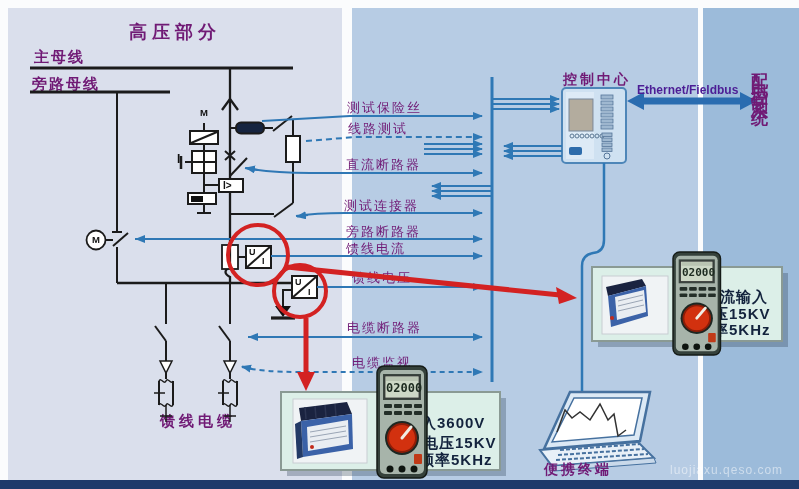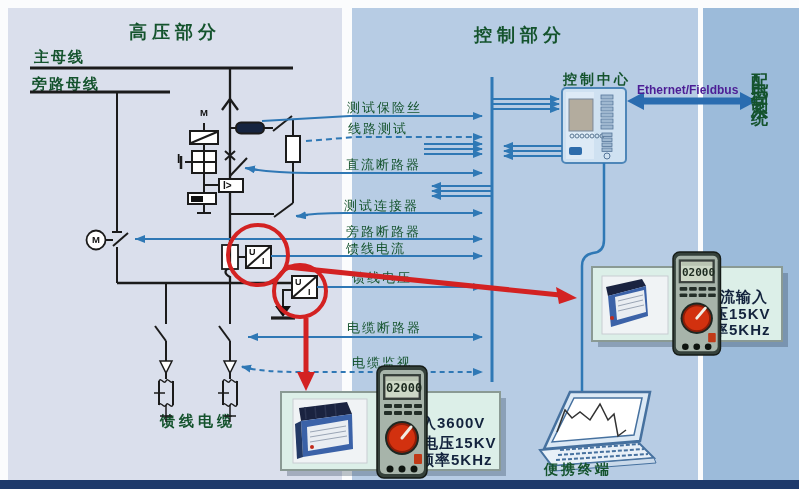--- a/index.html
+++ b/index.html
@@ -1,21 +1,21 @@
 <!DOCTYPE html>
 <html><head>
 <meta charset="utf-8">
 <style>
   html,body{margin:0;padding:0;background:#fff;}
   #stage{position:relative;width:799px;height:489px;background:#fbfcfd;overflow:hidden;
          font-family:"Liberation Sans","DejaVu Sans",sans-serif;}
   .bg{position:absolute;z-index:0;}
   .svgabs{position:absolute;left:0;top:0;z-index:1;pointer-events:none;}
   #svg-high{z-index:3;}
-  .txt{position:absolute;z-index:2;white-space:nowrap;color:#14532d;}
+  .txt{position:absolute;z-index:2;white-space:nowrap;color:#701a75;}
   .txt4{position:absolute;z-index:4;white-space:nowrap;color:#111;}
   .title{font-size:18px;font-weight:bold;letter-spacing:5px;}
   .buslabel{font-size:15px;font-weight:bold;letter-spacing:2px;}
   .siglabel{font-size:13px;font-weight:normal;letter-spacing:2px;}
   .speclabel{font-size:15px;font-weight:bold;letter-spacing:1px;color:#13233d;}
   .devlabel{font-size:14px;font-weight:bold;letter-spacing:3px;}
   .vertical{writing-mode:vertical-rl;text-orientation:upright;font-size:17px;font-weight:bold;letter-spacing:7px;}
   .sym{font-weight:bold;}
   .lcd{font-family:"DejaVu Sans Mono","Liberation Mono",monospace;font-weight:bold;color:#1d2b20;text-align:right;}
   .watermark{font-size:12px;letter-spacing:1px;color:rgba(255,255,255,0.5);}
@@ -116,21 +116,20 @@
       <g stroke="#46719f" stroke-width="2" stroke-dasharray="4,2">
         <line x1="560" y1="450" x2="640" y2="444"></line>
           <line x1="558" y1="455" x2="644" y2="449"></line>
           <line x1="556" y1="460" x2="648" y2="454"></line>
       </g>
       <polygon points="552,466 654,458 656,463 554,471" fill="#c9d9ea" stroke="#46719f" stroke-width="1"></polygon>
     </g>
   </svg>
 
   <div class="txt title" style="left:129px;top:20px;">高压部分</div>
-  <div class="txt title" style="left:474px;top:23px;">控制部分</div>
   <div class="txt vertical" style="left:748px;top:60px;">配电控制系统</div>
 
   <div class="txt buslabel" style="left:34px;top:48px;">主母线</div>
   <div class="txt buslabel" style="left:32px;top:75px;">旁路母线</div>
 
   <div class="txt siglabel" style="left:347px;top:99px;">测试保险丝</div>
   <div class="txt siglabel" style="left:348px;top:120px;">线路测试</div>
   <div class="txt siglabel" style="left:346px;top:156px;">直流断路器</div>
   <div class="txt siglabel" style="left:344px;top:197px;">测试连接器</div>
   <div class="txt siglabel" style="left:346px;top:223px;">旁路断路器</div>
@@ -145,20 +144,21 @@
   <div class="txt buslabel" style="left:160px;top:412px;letter-spacing:4px;">馈线电缆</div>
 
   <div class="txt speclabel" style="left:704px;top:288px;">电流输入</div>
   <div class="txt speclabel" style="left:697px;top:305px;">电压15KV</div>
   <div class="txt speclabel" style="left:697px;top:321px;">频率5KHz</div>
 
   <div class="txt speclabel" style="left:405px;top:414px;">输入3600V</div>
   <div class="txt speclabel" style="left:423px;top:434px;">电压15KV</div>
   <div class="txt speclabel" style="left:419px;top:451px;">频率5KHz</div>
 
+  <div class="txt watermark" style="left:670px;top:463px;">luojiaxu.qeso.com</div>
 
   <svg id="svg-high" class="svgabs" width="799" height="489" viewBox="0 0 799 489" xmlns="http://www.w3.org/2000/svg" xmlns:xlink="http://www.w3.org/1999/xlink">
     <defs>
       <marker id="ab" markerUnits="userSpaceOnUse" markerWidth="11" markerHeight="9" refX="9" refY="4" orient="auto">
         <path d="M0,0 L10,4 L0,8 Z" fill="#2f78b5"></path>
       </marker>
       <g id="meter">
         <rect x="0" y="0" width="50" height="112" rx="7" fill="#35413b" stroke="#151b17" stroke-width="1.5"></rect>
         <rect x="3" y="4" width="44" height="104" rx="5" fill="#a7b4aa"></rect>
         <rect x="6" y="8" width="38" height="26" fill="#3a453f"></rect>

